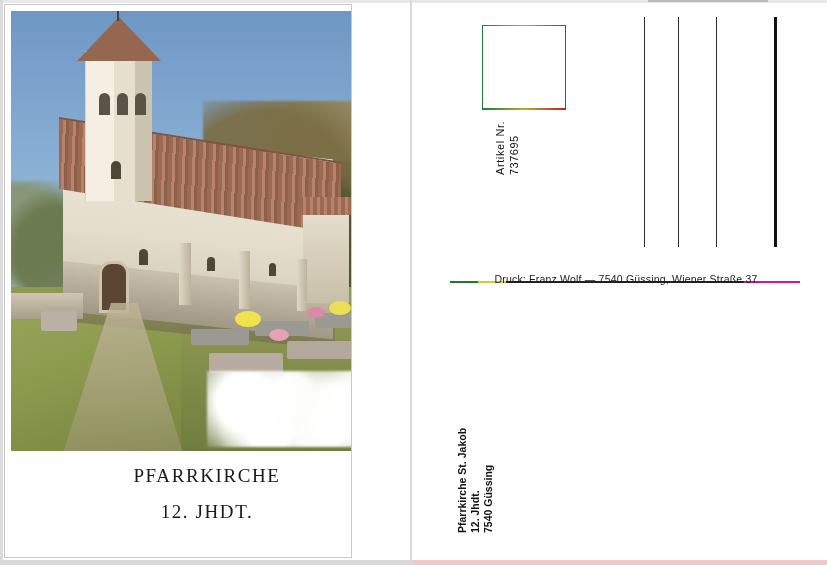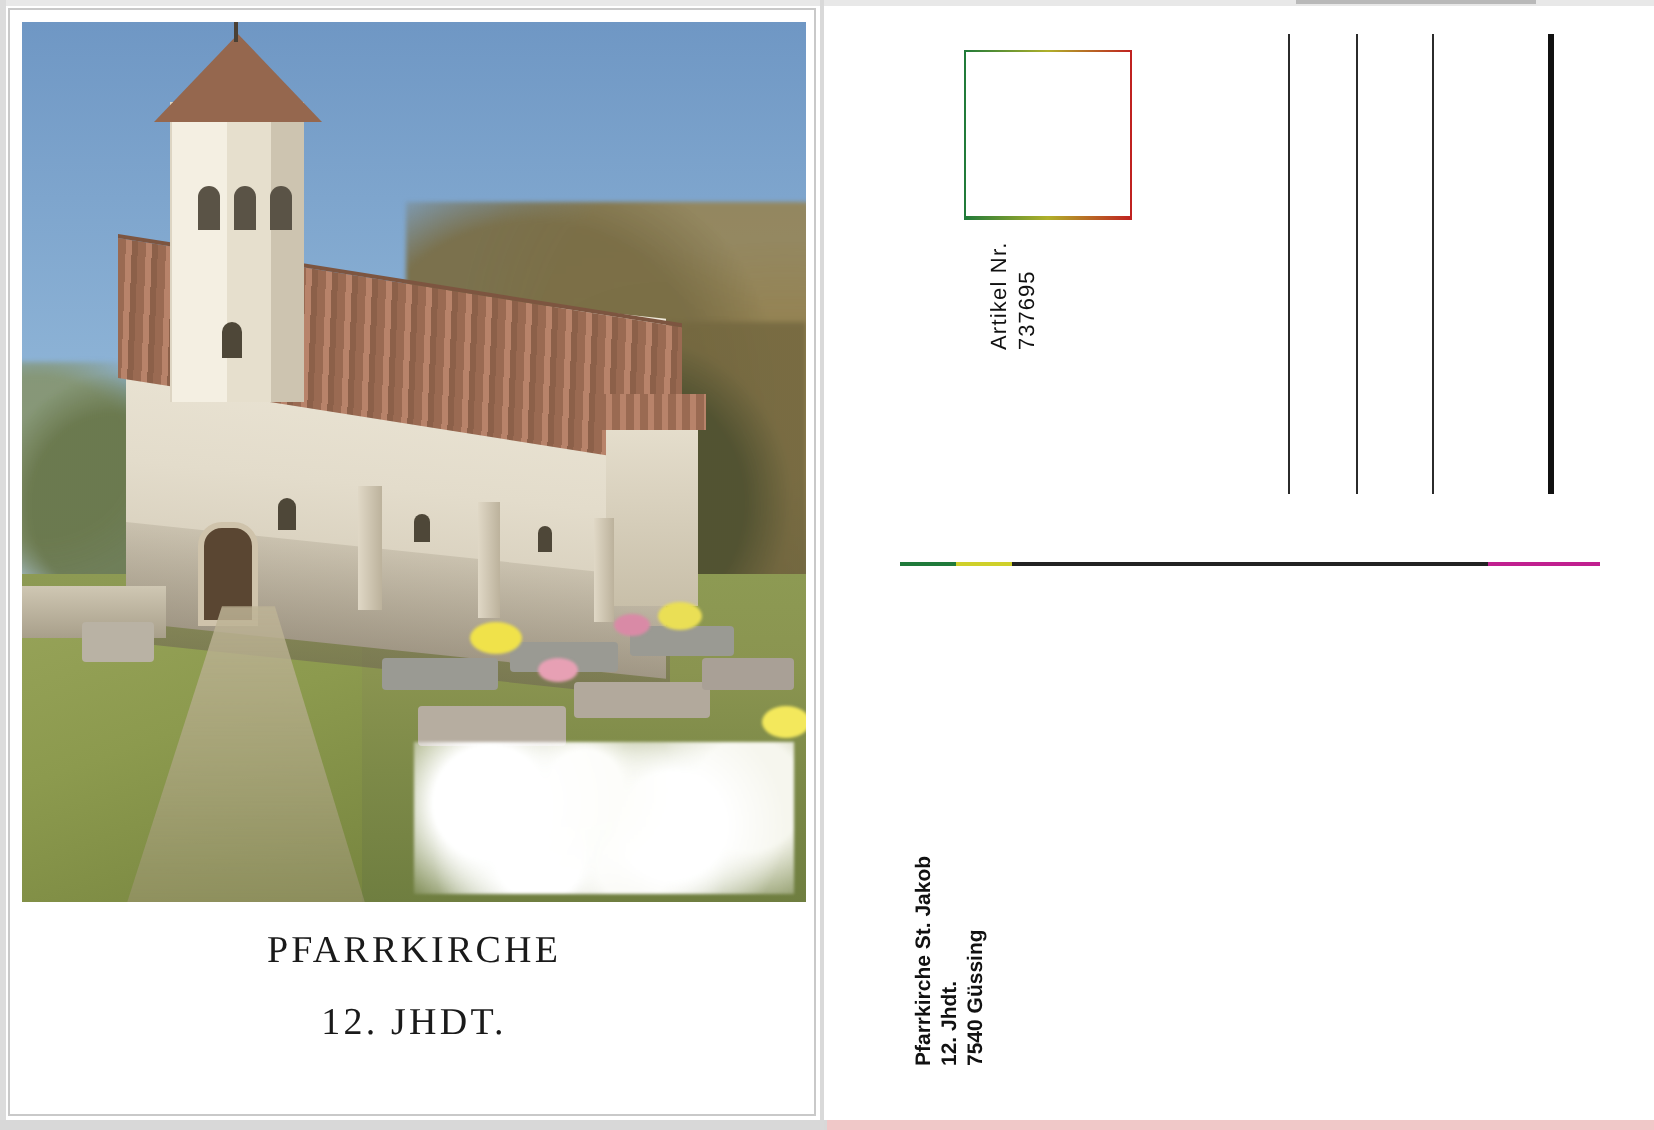--- a/index.html
+++ b/index.html
@@ -18,21 +18,21 @@
     width: 827px;
     height: 565px;
     background: #ffffff;
   }
 
   
   .card-front {
     position: absolute;
     left: 4px;
     top: 4px;
-    width: 404px;
+    width: 348px;
     height: 554px;
     background: #ffffff;
     border: 1px solid #c9c9c9;
     box-sizing: border-box;
     overflow: hidden;
   }
   .photo {
     position: absolute;
     left: 6px;
     top: 6px;
@@ -465,20 +465,21 @@
     <div class="vline" style="left:262px; top:14px; height:230px;"></div>
     <div class="vline" style="left:300px; top:14px; height:230px;"></div>
     <div class="vline thick" style="left:358px; top:14px; height:230px;"></div>
 
     <div class="artikel">
       <span>Artikel Nr.</span>
       <span class="num">737695</span>
     </div>
 
     <div class="hline-rule"></div>
+    <div class="printer-line">Druck: Franz Wolf — 7540 Güssing, Wiener Straße 37</div>
 
     <div class="vert-credit">
       <span>Pfarrkirche St. Jakob</span>
       <span>12. Jhdt.</span>
       <span>7540 Güssing</span>
     </div>
   </div>
 
 </div>
 

